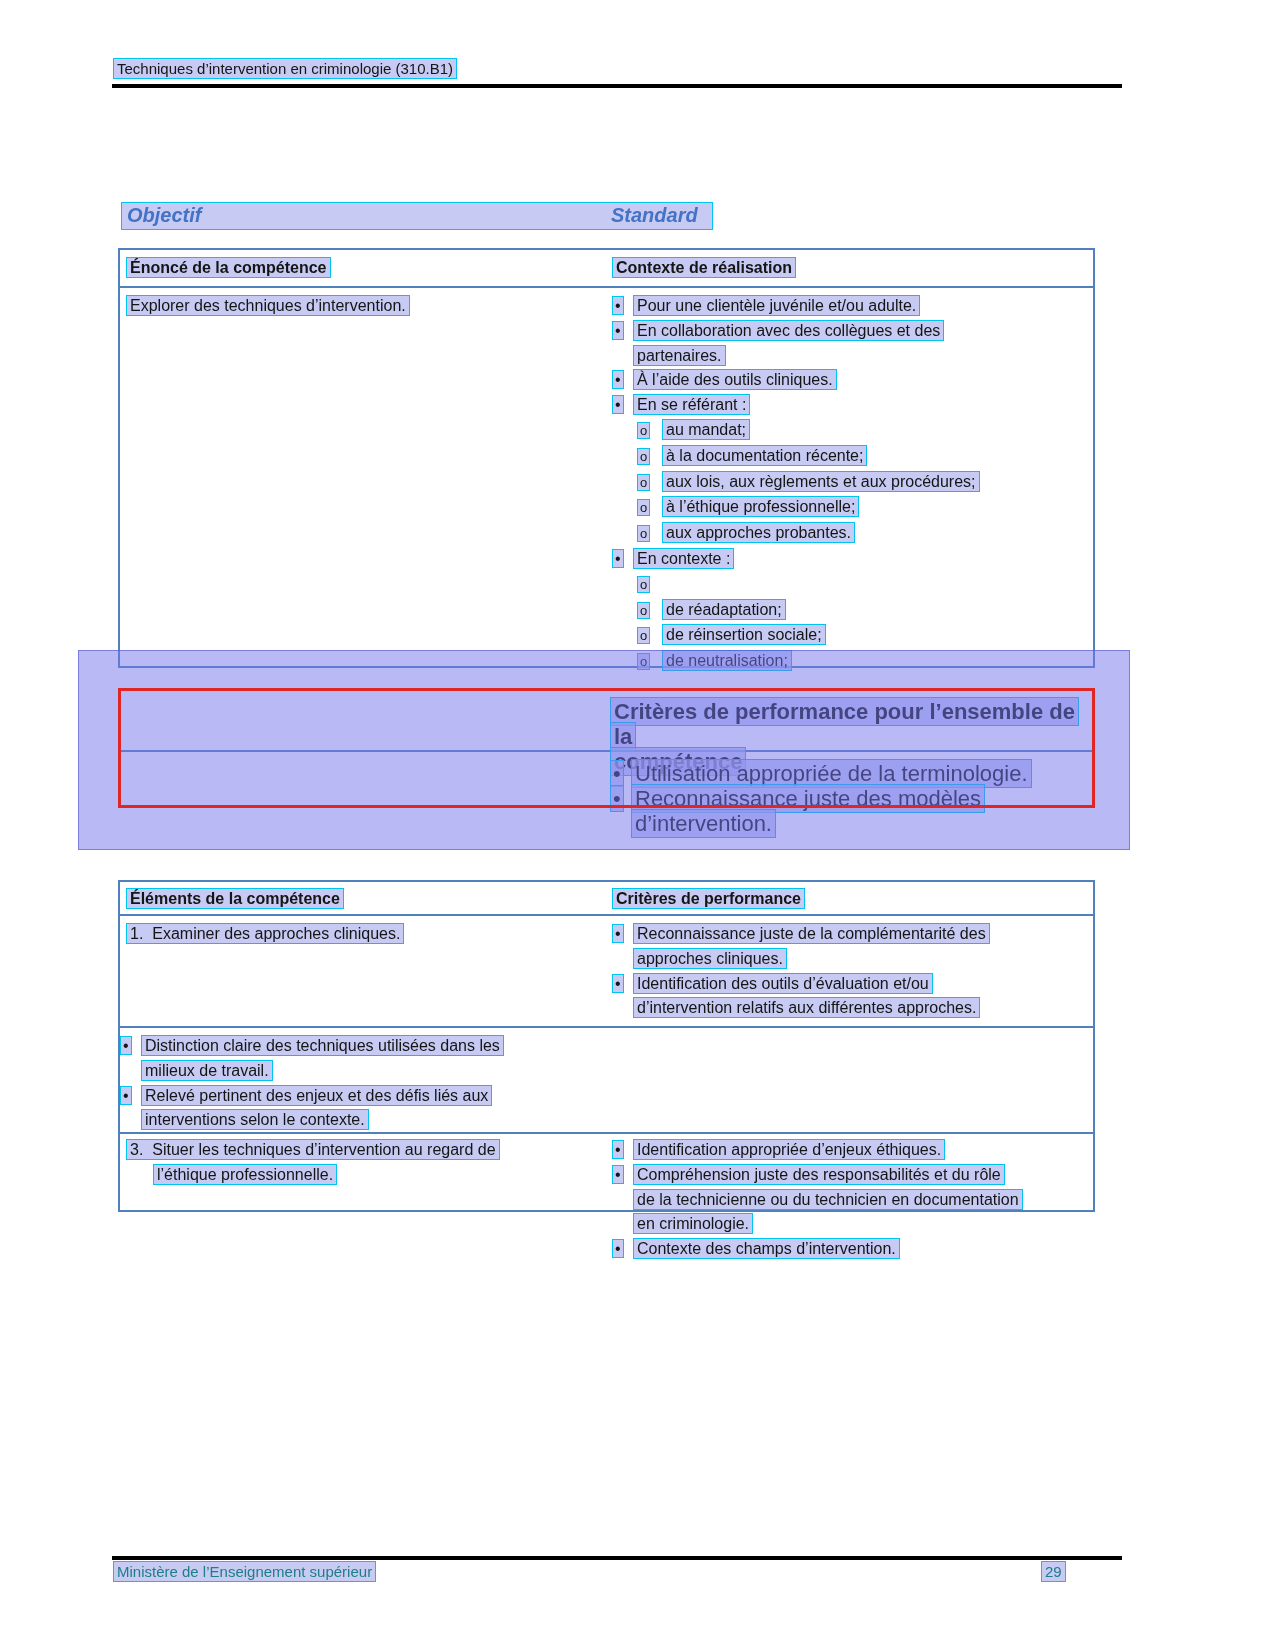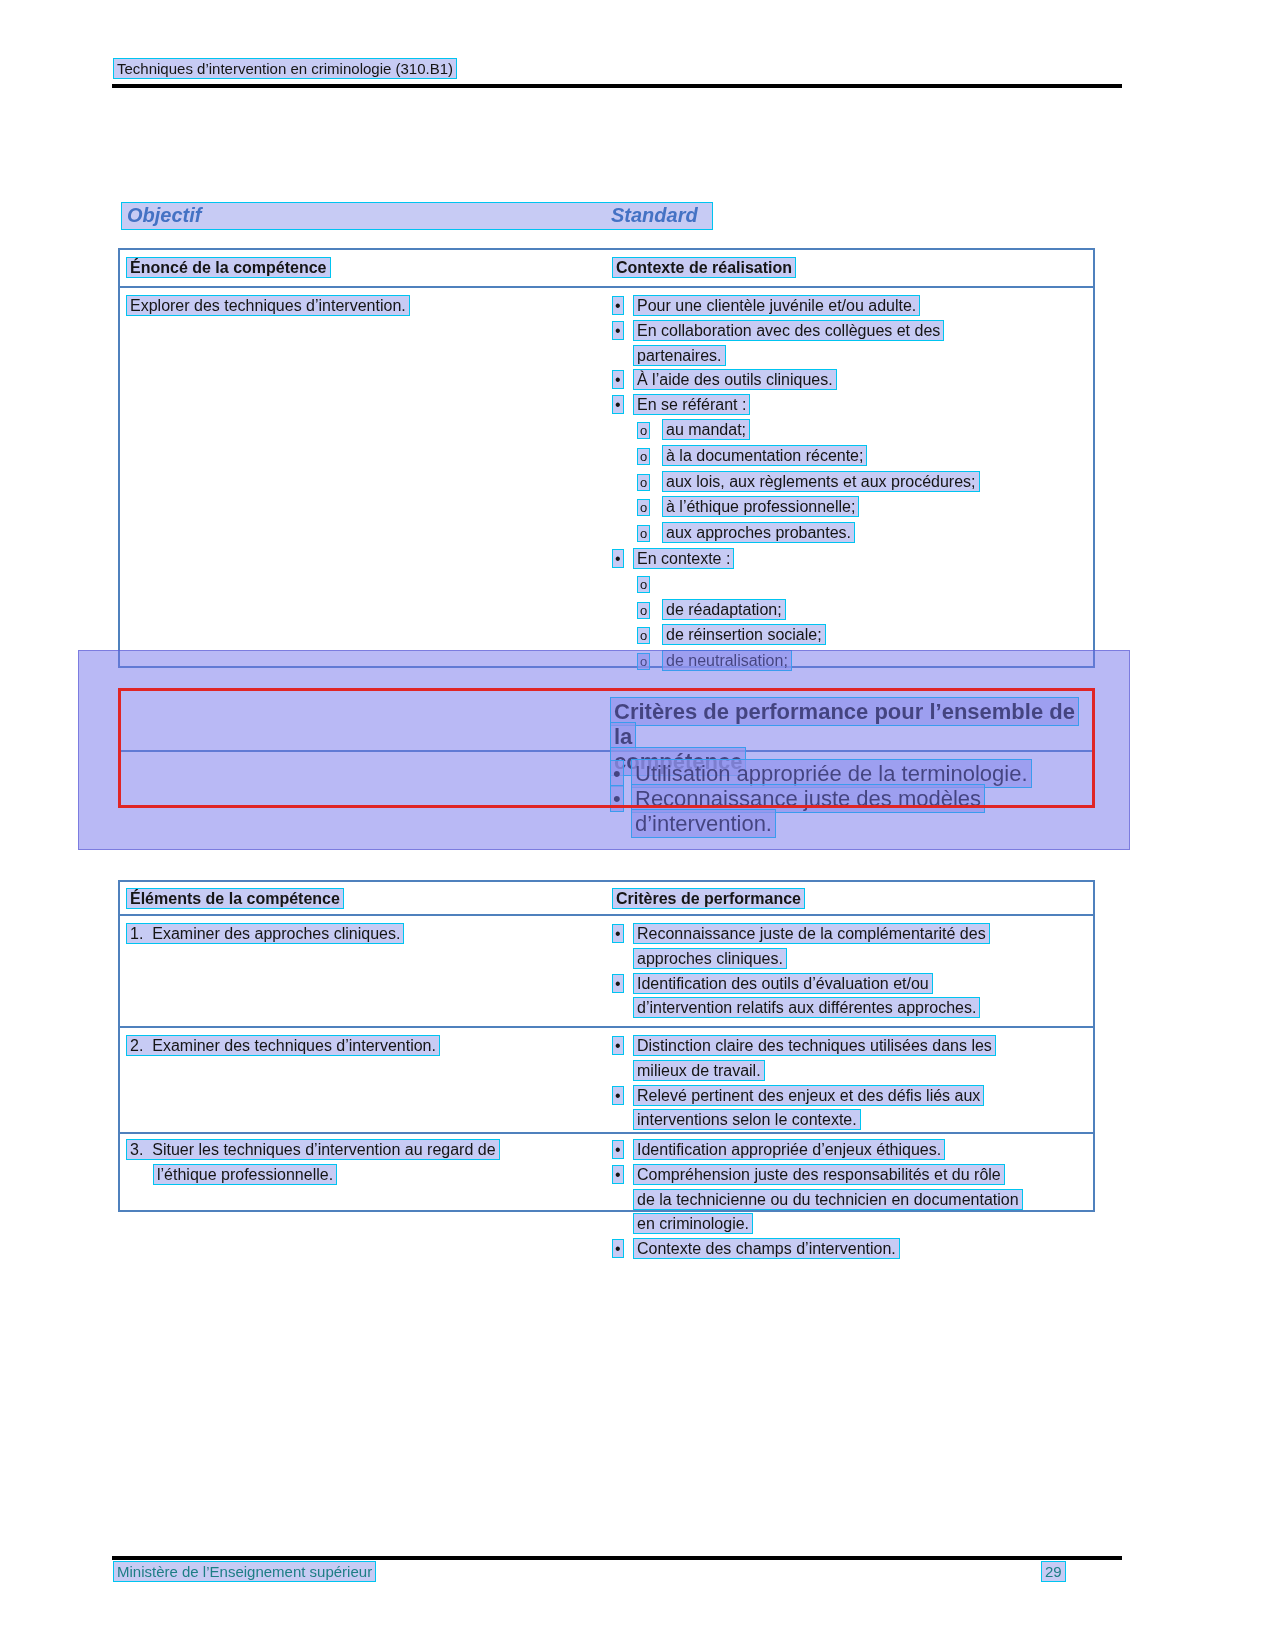--- a/index.html
+++ b/index.html
@@ -184,23 +184,20 @@
           </div>
         <div class="li l1">
             <span class="mk"><span class="hl mhl">•</span></span>
             <div class="tx"><span class="hl">Identification des outils d’évaluation et/ou
 d’intervention relatifs aux différentes approches.</span></div>
           </div>
       </div>
     </div>
 
     <div class="trow r r2">
-      <div class="c1">
-        <div class="eltext"><span class="hl">2.&nbsp;&nbsp;Examiner des techniques d’intervention.</span></div>
-      </div>
       <div class="c2">
         <div class="li l1">
             <span class="mk"><span class="hl mhl">•</span></span>
             <div class="tx"><span class="hl">Distinction claire des techniques utilisées dans les
 milieux de travail.</span></div>
           </div>
         <div class="li l1">
             <span class="mk"><span class="hl mhl">•</span></span>
             <div class="tx"><span class="hl">Relevé pertinent des enjeux et des défis liés aux
 interventions selon le contexte.</span></div>

